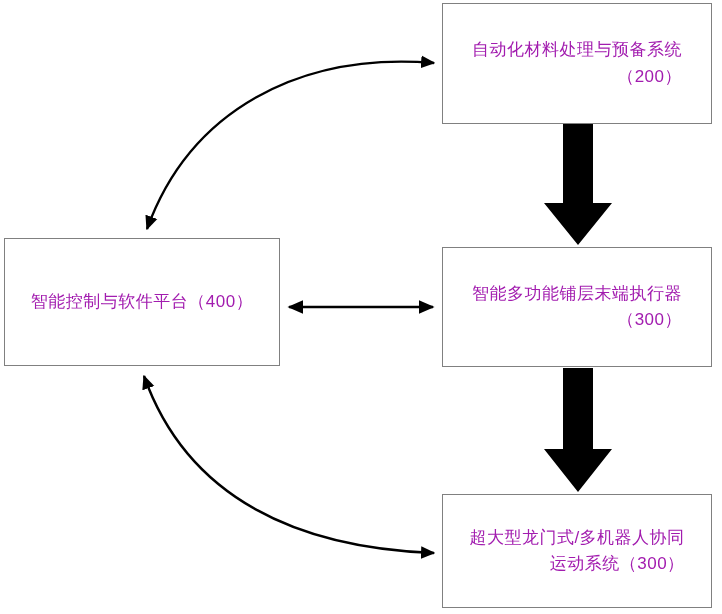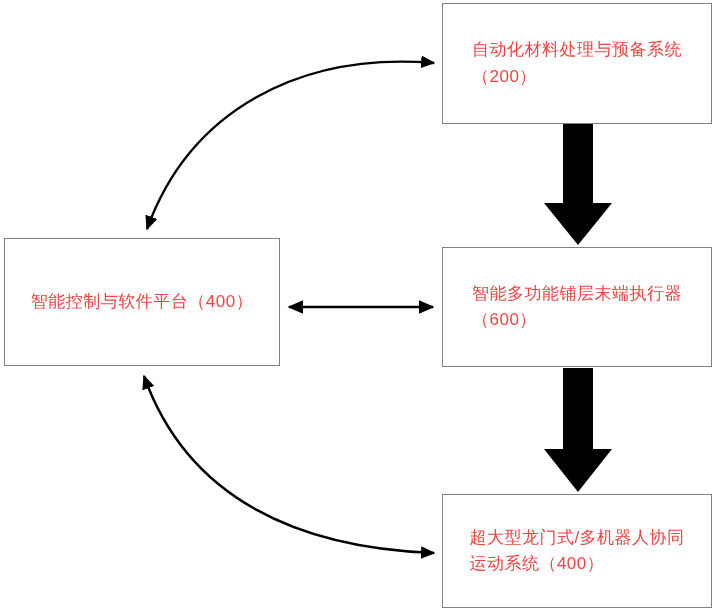--- a/index.html
+++ b/index.html
@@ -22,22 +22,22 @@
     height: 614px;
   }
   .node-box {
     position: absolute;
     box-sizing: border-box;
     border: 1.5px solid #808080;
     background: #ffffff;
     display: flex;
     align-items: center;
     justify-content: center;
-    text-align: left;
-    color: #ef4444;
+    text-align: right;
+    color: #a21caf;
     font-size: 17px;
     line-height: 1.55;
     letter-spacing: 0.5px;
     z-index: 2;
   }
   .node-label {
     display: block;
     padding: 0 10px;
     white-space: pre-line;
   }
@@ -81,25 +81,25 @@
     <polygon points="563,368 593,368 593,449 612,449 578,492 544,449 563,449" fill="#000000"></polygon>
   </svg>
 
   <div class="node-box" id="node-200">
     <span class="node-label">自动化材料处理与预备系统
 （200）</span>
   </div>
 
   <div class="node-box" id="node-300">
     <span class="node-label">智能多功能铺层末端执行器
-（600）</span>
+（300）</span>
   </div>
 
   <div class="node-box" id="node-400">
     <span class="node-label">超大型龙门式/多机器人协同
-运动系统（400）</span>
+运动系统（300）</span>
   </div>
 
   <div class="node-box" id="node-500">
     <span class="node-label">智能控制与软件平台（400）</span>
   </div>
 
 </div>
 
 </body></html>

